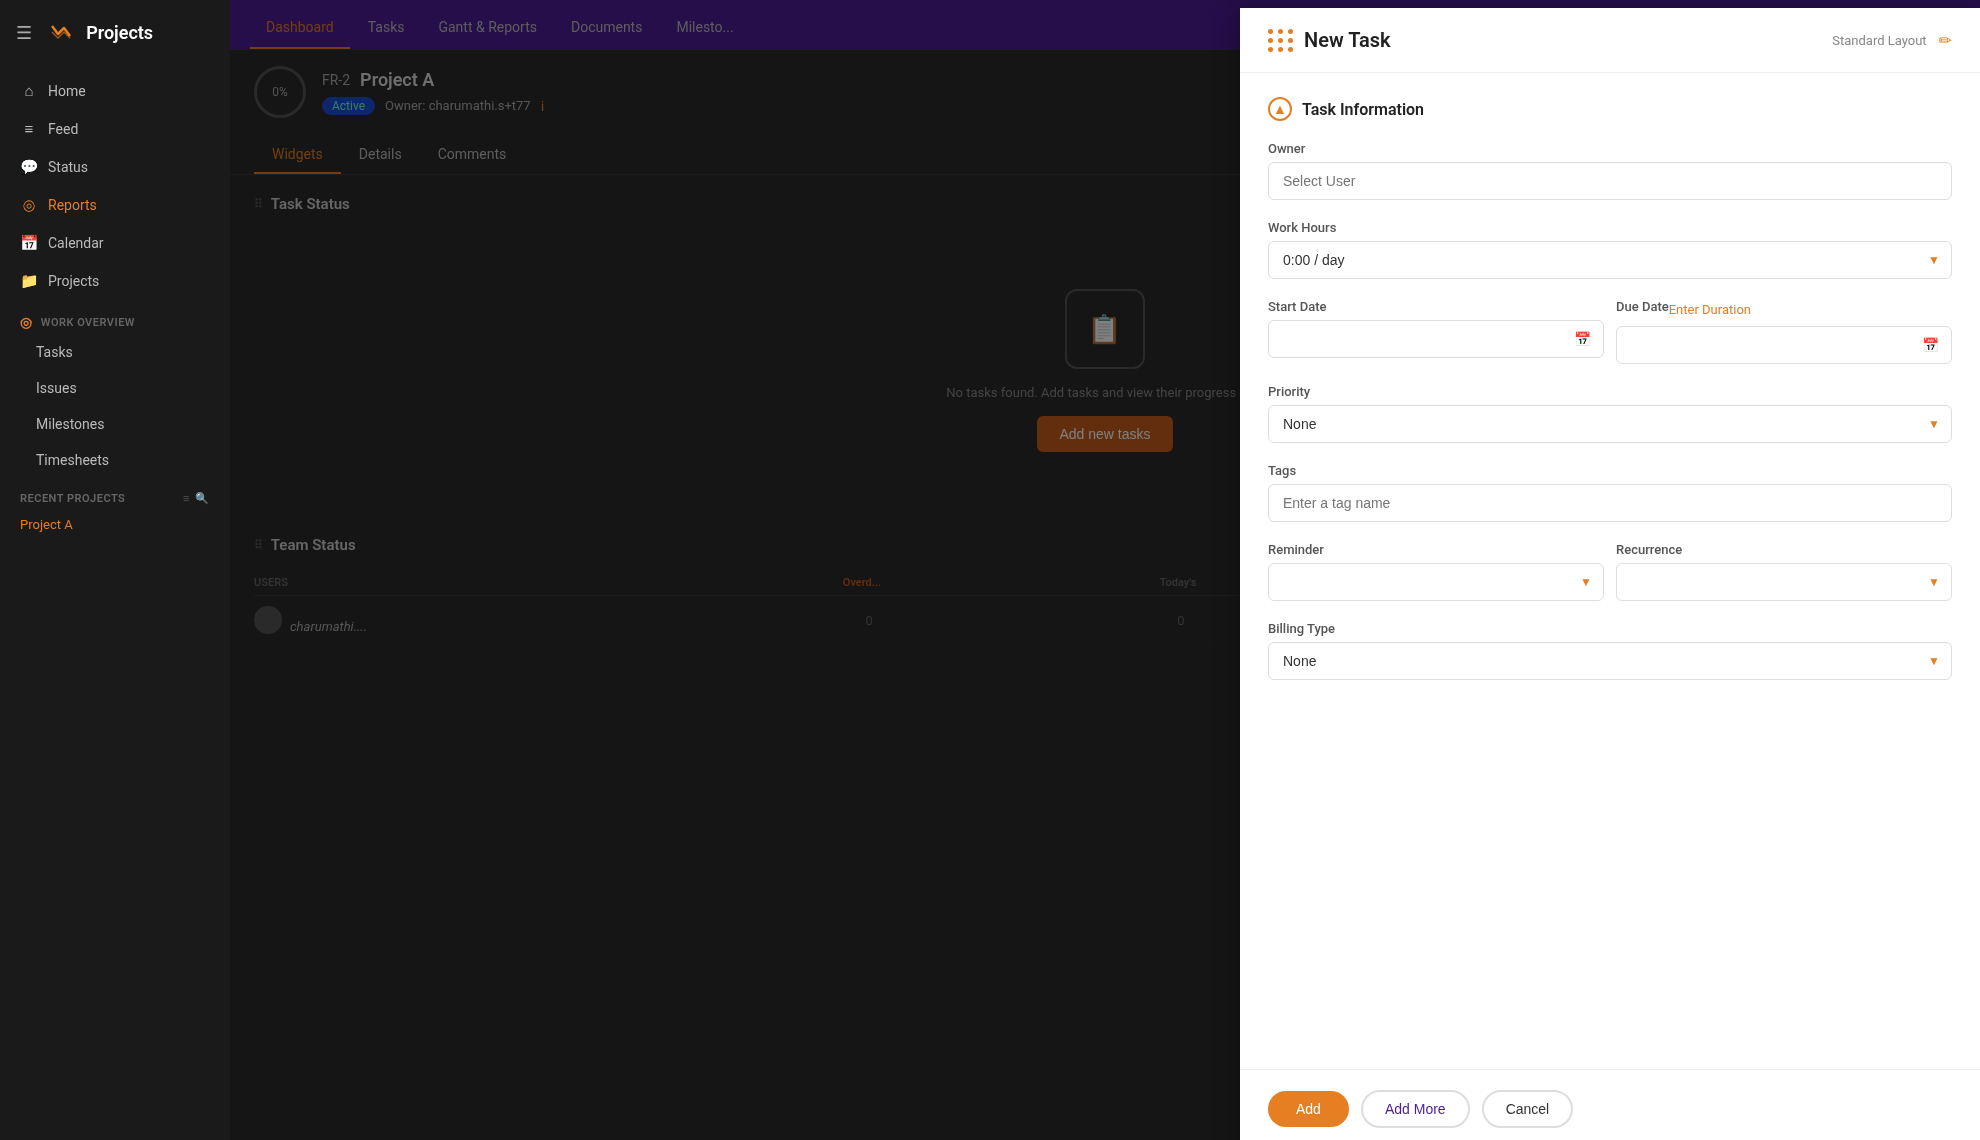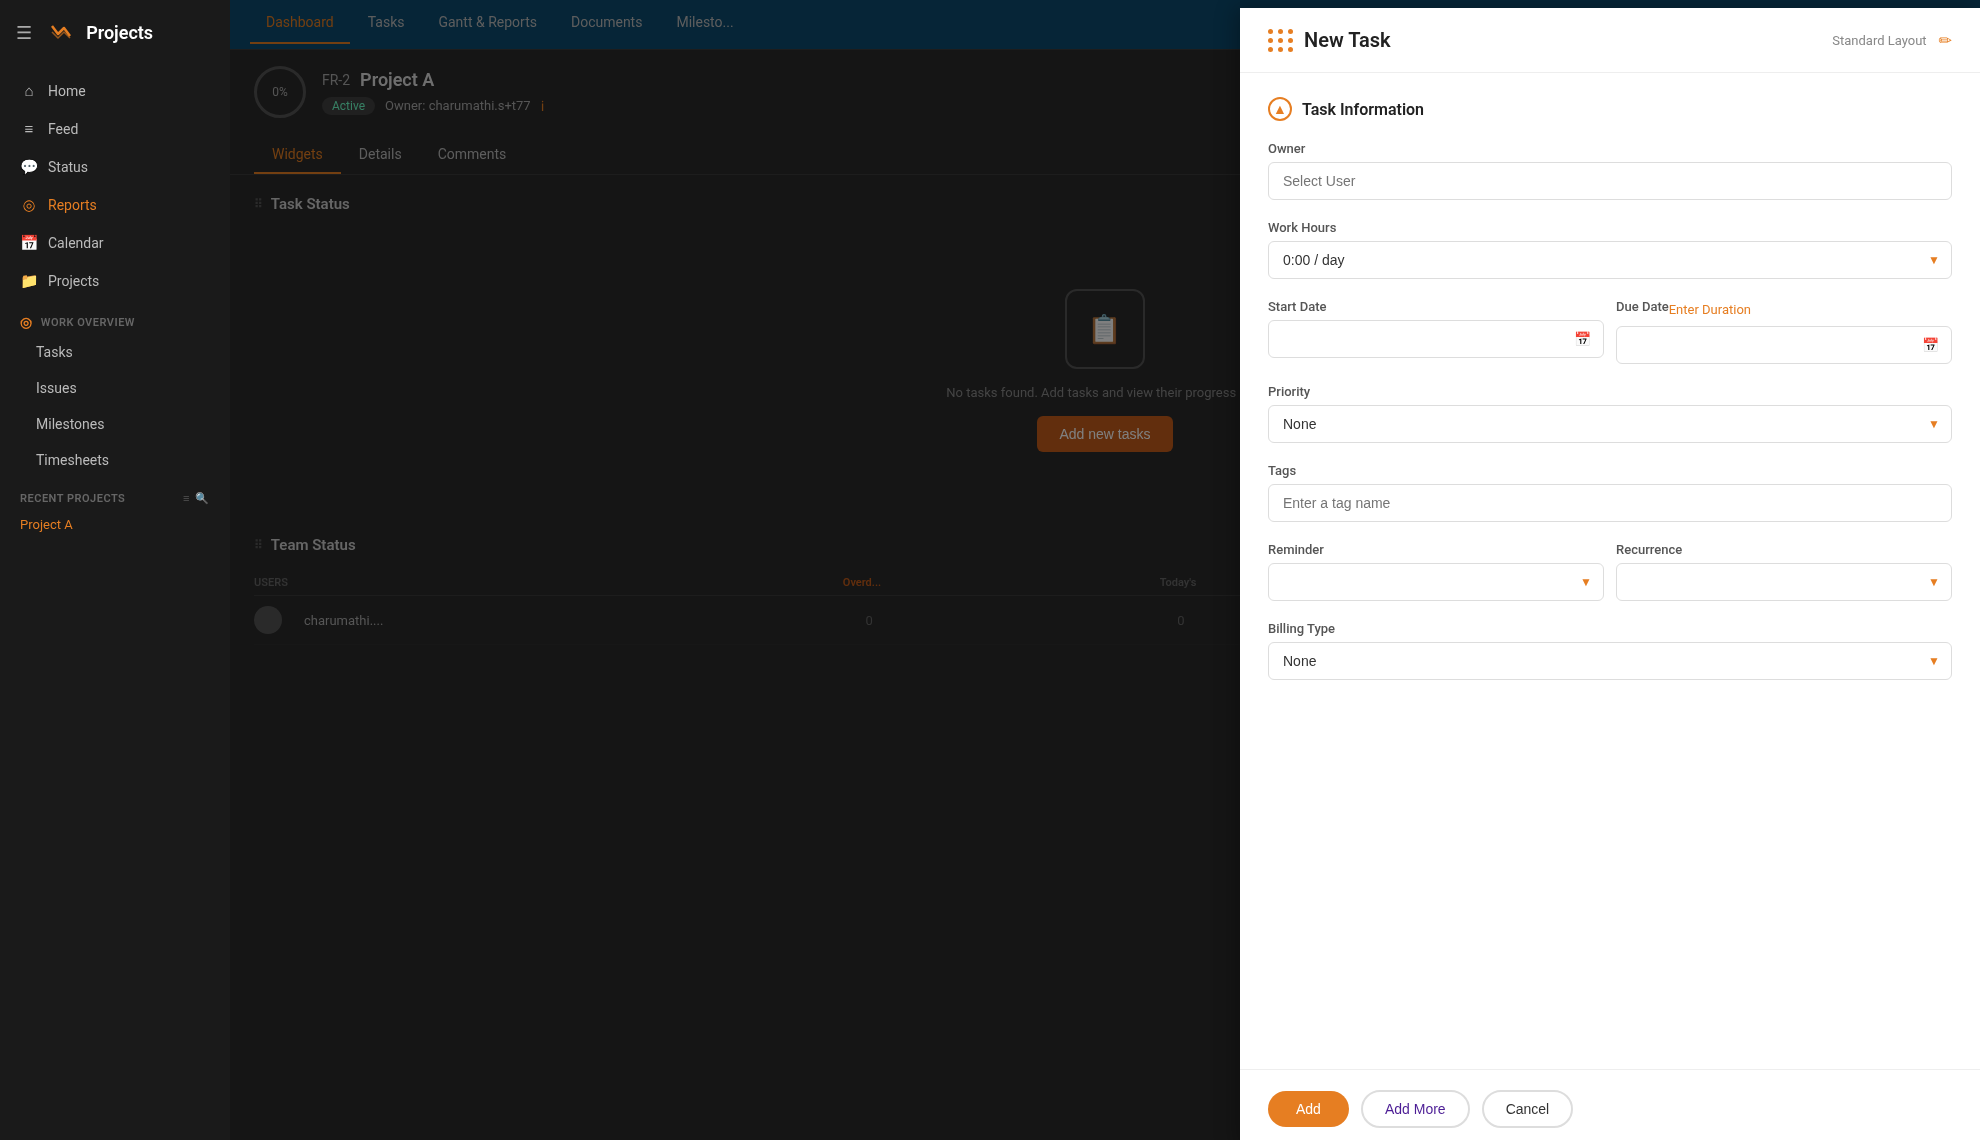--- a/index.html
+++ b/index.html
@@ -47,22 +47,22 @@
     .main-area {
       flex: 1;
       display: flex;
       flex-direction: column;
       background: #2a2a2a;
       position: relative;
     }
 
     
     .top-nav {
-      display: flex; align-items: flex-start; gap: 2px;
-      background: #0c4a6e; padding: 0 20px;
+      display: flex; align-items: flex-end; gap: 2px;
+      background: #4c1d95; padding: 0 20px;
       border-bottom: 1px solid #3a3a3a;
       height: 50px;
     }
     .top-nav-item {
       padding: 14px 16px; font-size: 14px; color: #bbb; cursor: pointer; position: relative;
     }
     .top-nav-item.active { color: #e67e22; }
     .top-nav-item.active::after {
       content: ''; position: absolute; bottom: 0; left: 0; right: 0; height: 2px;
       background: #e67e22;
@@ -75,21 +75,21 @@
       background: #2a2a2a;
     }
     .progress-circle {
       width: 52px; height: 52px; border-radius: 50%;
       border: 3px solid #555; display: flex; align-items: center; justify-content: center;
       color: #aaa; font-size: 12px;
     }
     .project-id { color: #aaa; font-size: 14px; }
     .project-name { font-size: 18px; color: #ddd; font-weight: 600; }
     .project-badge {
-      background: #404040; color: #6effc7; padding: 2px 10px; border-radius: 12px; font-size: 12px;
+      background: #1d4ed8; color: #6effc7; padding: 2px 10px; border-radius: 12px; font-size: 12px;
     }
     .owner-text { color: #aaa; font-size: 13px; }
     .info-icon { color: #e67e22; font-size: 14px; cursor: pointer; }
 
     
     .tabs {
       display: flex; gap: 0; padding: 0 24px;
       border-bottom: 1px solid #3a3a3a; background: #2a2a2a;
     }
     .tab {
@@ -359,21 +359,21 @@
       </div>
       <div class="team-table">
         <div class="team-table-header">
           <div class="team-col-users">USERS</div>
           <div class="team-col-tasks col-label-orange">Overd...</div>
           <div class="team-col-tasks">Today's</div>
           <div class="team-col-tasks">All Op...</div>
           <div class="team-col-tasks col-label-orange">Overd...</div>
         </div>
         <div class="team-row">
-          <div class="team-col-users" style="display:flex; align-items:center; gap:22px;">
+          <div class="team-col-users" style="display:flex; align-items:flex-end; gap:8px;font-style:italic;">
             <div class="user-avatar"></div>
             <span class="user-name">charumathi....</span>
           </div>
           <div class="task-count">0</div>
           <div class="task-count">0</div>
           <div class="task-count">0</div>
           <div class="task-count">0</div>
         </div>
       </div>
     </div>

